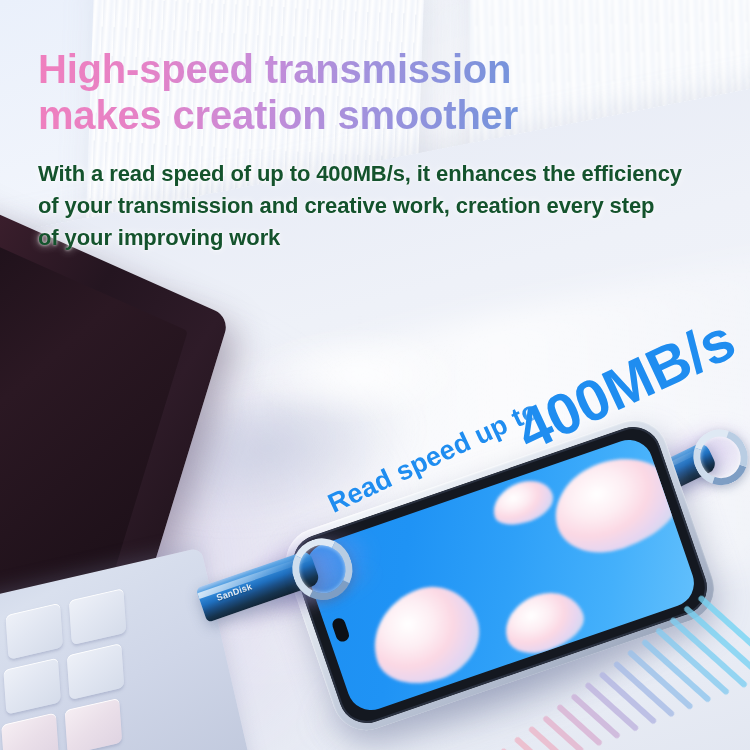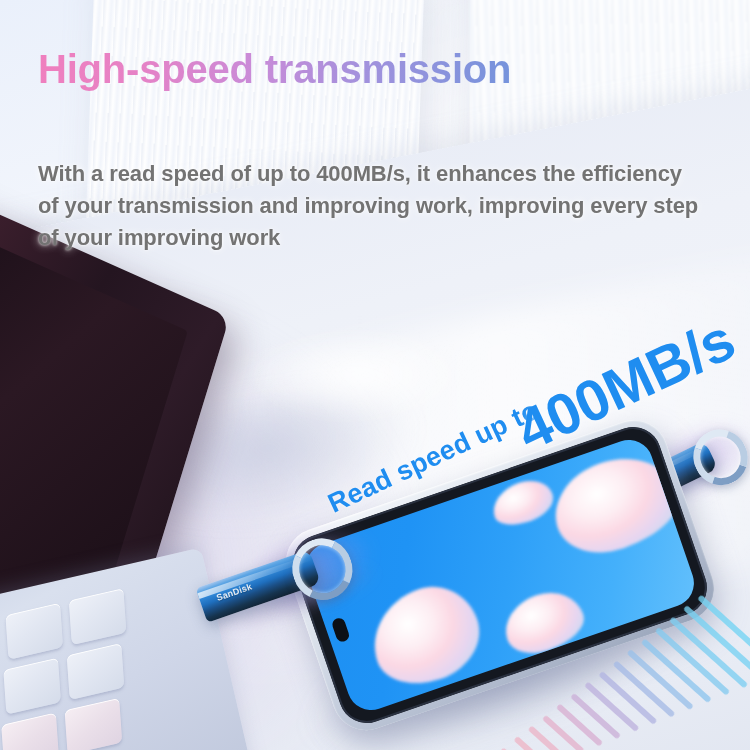--- a/index.html
+++ b/index.html
@@ -215,21 +215,21 @@
     font-family:"Liberation Sans", sans-serif;
     background: linear-gradient(95deg,#ef7fbe 0%, #e682c6 16%, #c98bd8 34%, #a092dd 52%, #7c93dc 70%, #5f94dc 86%, #5a92d9 100%);
     -webkit-background-clip: text; background-clip: text;
     -webkit-text-fill-color: transparent; color: transparent;
     text-shadow: none;
   }
   .headline span{ display:block; white-space:nowrap; }
 
   .subcopy{
     position:absolute; left:38px; top:158px; width:690px;
-    color:#737373;
+    color:#14532d;
     font-weight:700; font-size:22px; line-height:32px;
     letter-spacing:-.1px;
     text-shadow: 0 0 8px rgba(255,255,255,.85), 0 0 3px rgba(255,255,255,.9);
   }
   .subcopy span{ display:block; white-space:nowrap; }
 
   .tag-small{
     position:absolute; left:330px; top:490px;
     transform: rotate(-25deg);
     transform-origin: left center;
@@ -331,24 +331,25 @@
         <div class="stripe" style="left: 187px; top: 37.6774px; width: 90.3226px; transform: rotate(62deg); transform-origin: left center; background: rgb(142, 198, 238);"></div>
         <div class="stripe" style="left: 204px; top: 32.2581px; width: 95.7419px; transform: rotate(62deg); transform-origin: left center; background: rgb(133, 203, 240);"></div>
         <div class="stripe" style="left: 221px; top: 26.8387px; width: 101.161px; transform: rotate(62deg); transform-origin: left center; background: rgb(126, 207, 242);"></div>
         <div class="stripe" style="left: 238px; top: 21.4194px; width: 106.581px; transform: rotate(62deg); transform-origin: left center; background: rgb(120, 210, 243);"></div>
         <div class="stripe" style="left: 255px; top: 16px; width: 112px; transform: rotate(62deg); transform-origin: left center; background: rgb(116, 212, 244);"></div>
       </div>
   </div>
 
   <div class="headline">
     <span>High-speed transmission</span>
+    <span>makes creation smoother</span>
   </div>
 
   <div class="subcopy">
     <span>With a read speed of up to 400MB/s, it enhances the efficiency</span>
-    <span>of your transmission and improving work, improving every step</span>
+    <span>of your transmission and creative work, creation every step</span>
     <span>of your improving work</span>
   </div>
 
   <div class="tag-small">Read speed up to</div>
   <div class="tag-big">400MB/s</div>
 
 </div>
 
 </body></html>

